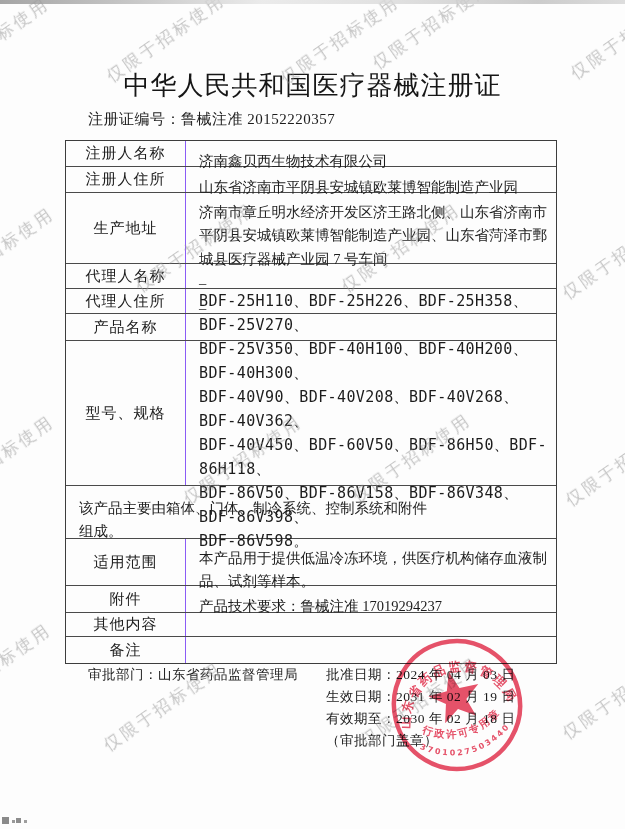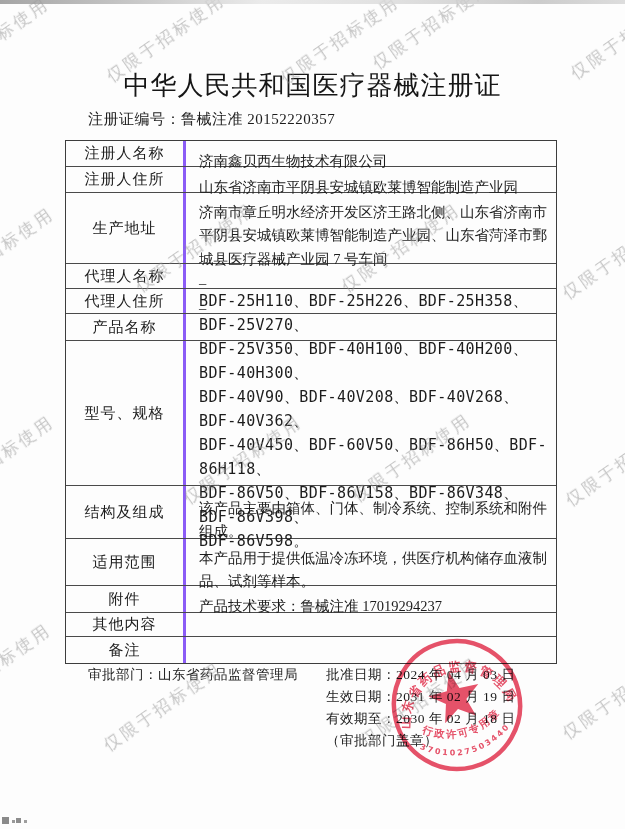--- a/index.html
+++ b/index.html
@@ -40,21 +40,21 @@
   .cert-no{position:absolute;left:88px;top:110px;font-size:15px;letter-spacing:.5px;}
 
   
   .reg-table{
     position:absolute;left:65px;top:140px;width:492px;
     border:1.6px solid #3d3d3d;box-sizing:border-box;background:transparent;
   }
   .row{display:flex;border-bottom:1px solid #4a4a4a;box-sizing:border-box;}
   .row:last-child{border-bottom:none;}
   .cell-label{
-    width:120px;min-width:120px;border-right:3px solid #8b5cf6;box-sizing:border-box;
+    width:120px;min-width:120px;border-right:1px solid #8b5cf6;box-sizing:border-box;
     display:flex;align-items:center;justify-content:center;
     font-size:15px;letter-spacing:1px;text-align:center;
   }
   .cell-value{
     flex:1;display:flex;align-items:center;box-sizing:border-box;
     padding:1px 4px 1px 13px;font-size:14.5px;line-height:23.5px;
     white-space:pre-line;
     margin-top:16px;
   }
   .indent .cell-value{padding-left:22px;}
@@ -136,21 +136,20 @@
       <div class="row h145 models">
         <div class="cell-label">型号、规格</div>
         <div class="cell-value">BDF-25H110、BDF-25H226、BDF-25H358、BDF-25V270、
 BDF-25V350、BDF-40H100、BDF-40H200、BDF-40H300、
 BDF-40V90、BDF-40V208、BDF-40V268、BDF-40V362、
 BDF-40V450、BDF-60V50、BDF-86H50、BDF-86H118、
 BDF-86V50、BDF-86V158、BDF-86V348、BDF-86V398、
 BDF-86V598。</div>
       </div>
       <div class="row h53">
-        <div class="cell-label">结构及组成</div>
         <div class="cell-value">该产品主要由箱体、门体、制冷系统、控制系统和附件
 组成。</div>
       </div>
       <div class="row h47">
         <div class="cell-label">适用范围</div>
         <div class="cell-value">本产品用于提供低温冷冻环境，供医疗机构储存血液制
 品、试剂等样本。</div>
       </div>
       <div class="row h27">
         <div class="cell-label">附件</div>

